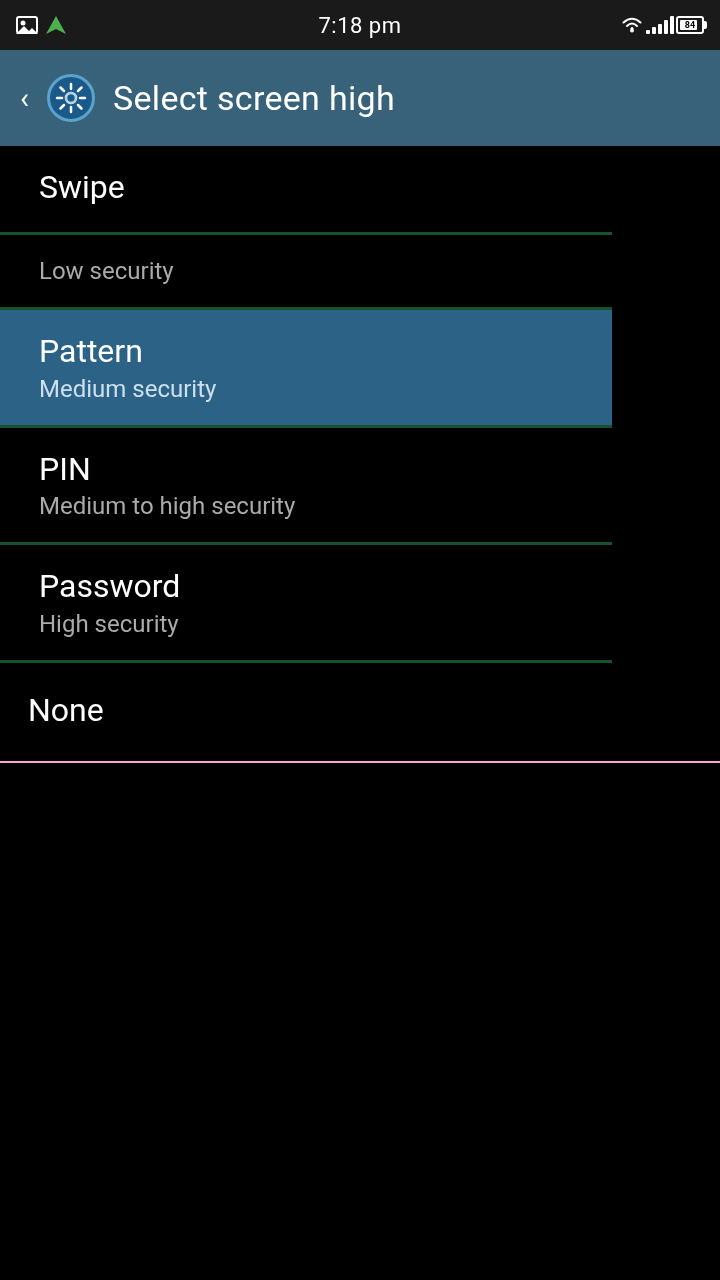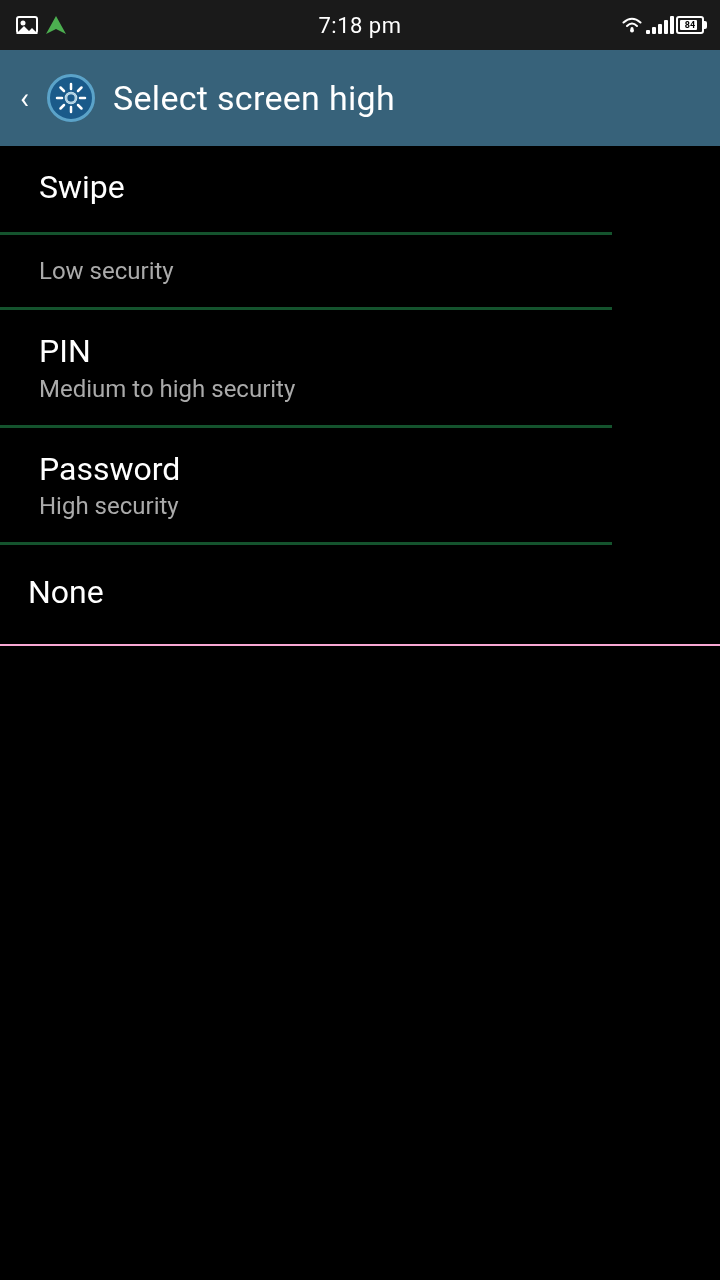--- a/index.html
+++ b/index.html
@@ -257,20 +257,24 @@
 <div class="list">
 
   <div class="list-item">
     <div class="list-item-title">Swipe</div>
   </div>
 
   <div class="list-item">
     <div class="list-item-subtitle">Low security</div>
   </div>
 
+  <div class="list-item active">
+    <div class="list-item-title">Pattern</div>
+    <div class="list-item-subtitle">Medium security</div>
+  </div>
 
   <div class="list-item">
     <div class="list-item-title">PIN</div>
     <div class="list-item-subtitle">Medium to high security</div>
   </div>
 
   <div class="list-item">
     <div class="list-item-title">Password</div>
     <div class="list-item-subtitle">High security</div>
   </div>

